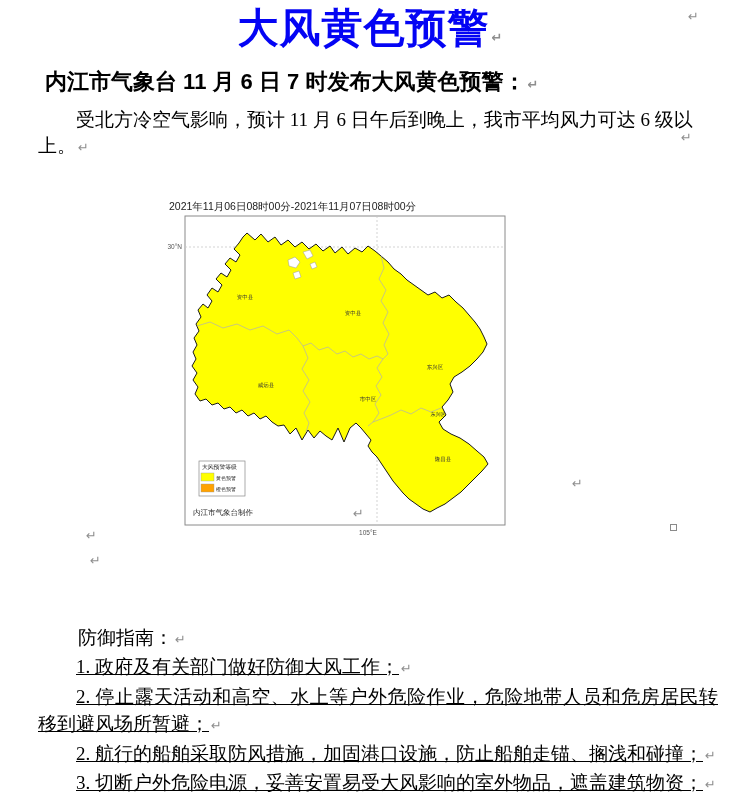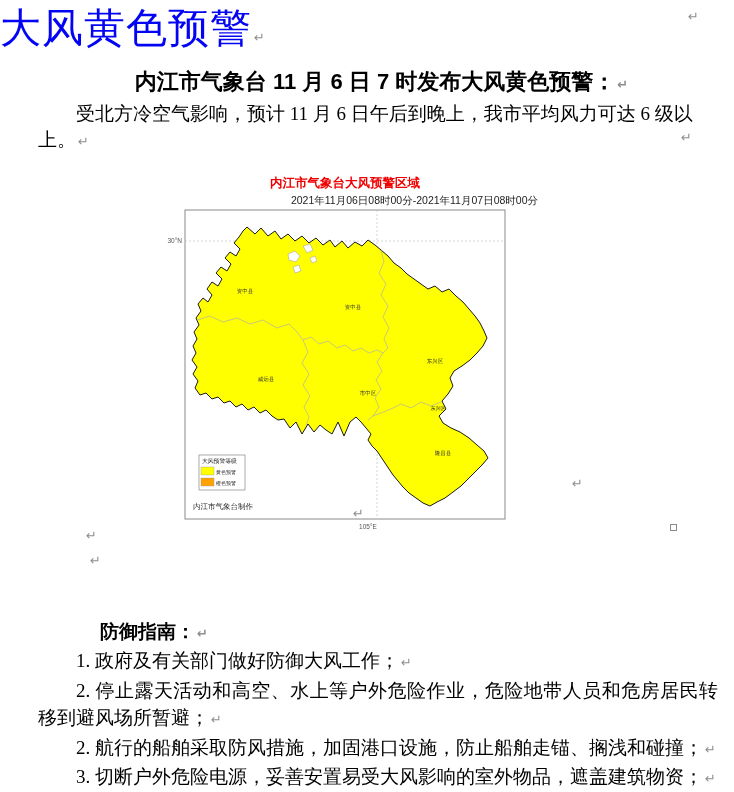--- a/index.html
+++ b/index.html
@@ -6,67 +6,69 @@
   html,body { background:#ffffff; }
   body {
     position:relative;
     width:734px; height:792px;
     overflow:hidden;
     font-family:"Liberation Serif","DejaVu Serif",serif;
     color:#000;
     padding-top:4px;
   }
   .doc-title {
+    text-align:center;
     font-family:"Liberation Sans","DejaVu Sans",sans-serif;
-    font-weight:normal;
+    font-weight:bold;
     font-size:41px;
     line-height:48px;
     color:#0404f4;
     letter-spacing:1px;
+    margin-left:7px;
   }
   .doc-heading {
-    margin:6px 16px 2px 45px;
+    margin:6px 16px 8px 45px;
     font-family:"Liberation Sans","DejaVu Sans",sans-serif;
     font-weight:bold;
     font-size:22px;
     line-height:28px;
     color:#000;
-    text-align:center;
   }
   .doc-intro {
     margin:0 16px 8px 38px;
     text-indent:2em;
     font-size:19px;
     line-height:26px;
   }
   .map-section { position:relative; height:456px; }
   .map-title {
     position:absolute; left:185px; top:12px; width:320px;
     text-align:center;
     font-family:"Liberation Sans","DejaVu Sans",sans-serif;
     font-weight:bold; font-size:12.5px; color:#f00000;
   }
   .map-period {
-    position:absolute; left:178px; top:31px; width:360px;
-    text-align:right;
+    position:absolute; left:169px; top:31px; width:360px;
+    text-align:left;
     font-family:"Liberation Sans","DejaVu Sans",sans-serif;
     font-size:10.5px; color:#222;
   }
   .map-svg { position:absolute; left:160px; top:44px; }
   .guide-heading {
-    margin-left:100px;
+    margin-left:78px;
     font-family:"Liberation Sans","DejaVu Sans",sans-serif;
-    font-weight:bold; font-size:19px; line-height:26px;
+    font-weight:normal; font-size:19px; line-height:26px;
   }
   .guide-item {
     margin:0 16px 0 38px;
     text-indent:2em;
     font-size:19px;
     line-height:27.5px;
     text-align:justify;
+    text-decoration:underline;
   }
   .pmark {
     font-family:"DejaVu Sans",sans-serif;
     font-size:13px; color:#8e8e8e;
     text-indent:0; display:inline-block; padding-left:2px;
     vertical-align:baseline;
   }
   .stray { position:absolute; }
   .anchor-square {
     position:absolute; left:670px; top:524px;
@@ -76,21 +78,20 @@
 </head>
 <body>
 
 <div class="doc-title"><span>大风黄色预警</span><span class="pmark">↵</span></div>
 
 <div class="doc-heading"><span>内江市气象台 11 月 6 日 7 时发布大风黄色预警：</span><span class="pmark">↵</span></div>
 
 <p class="doc-intro"><span>受北方冷空气影响，预计 11 月 6 日午后到晚上，我市平均风力可达 6 级以上。</span><span class="pmark">↵</span></p>
 
 <div class="map-section">
-  <div class="map-title">内江市气象台大风预警区域</div>
   <div class="map-period">2021年11月06日08时00分-2021年11月07日08时00分</div>
 
   <svg class="map-svg" width="360" height="326" viewBox="0 0 360 326">
 
     <rect x="25" y="3" width="320" height="309" fill="#ffffff" stroke="#8a8a8a" stroke-width="1"></rect>
 
     <g stroke="#c8c8c8" stroke-width="0.8" stroke-dasharray="2,2">
       <line x1="25" y1="34" x2="345" y2="34"></line>
       <line x1="217" y1="3" x2="217" y2="312"></line>
     </g>

